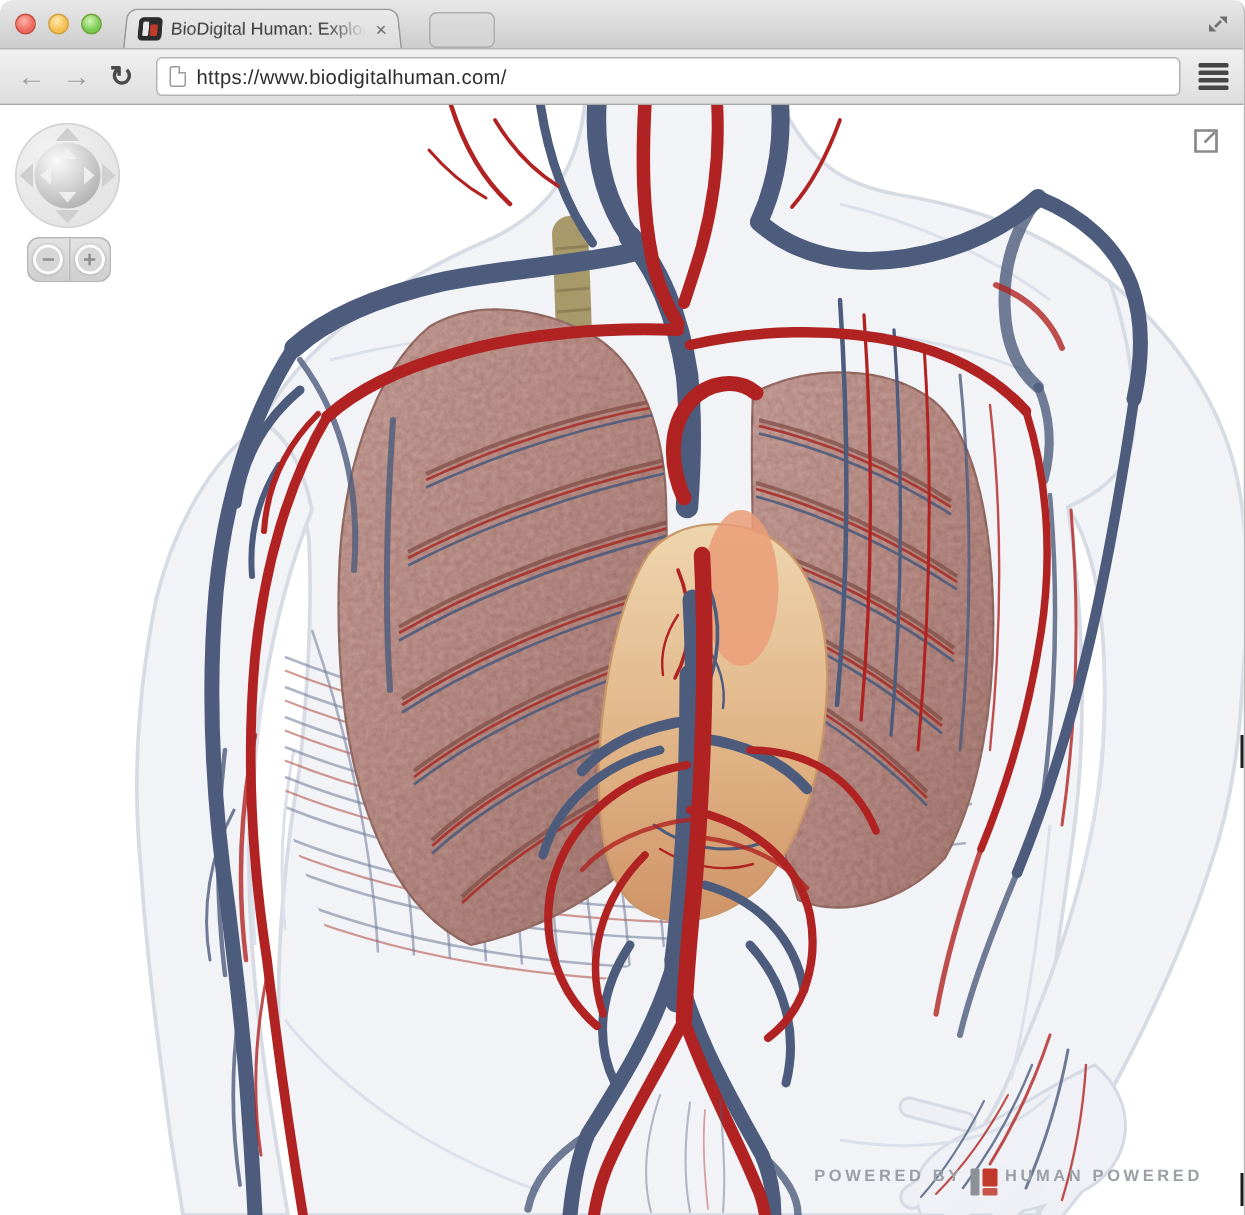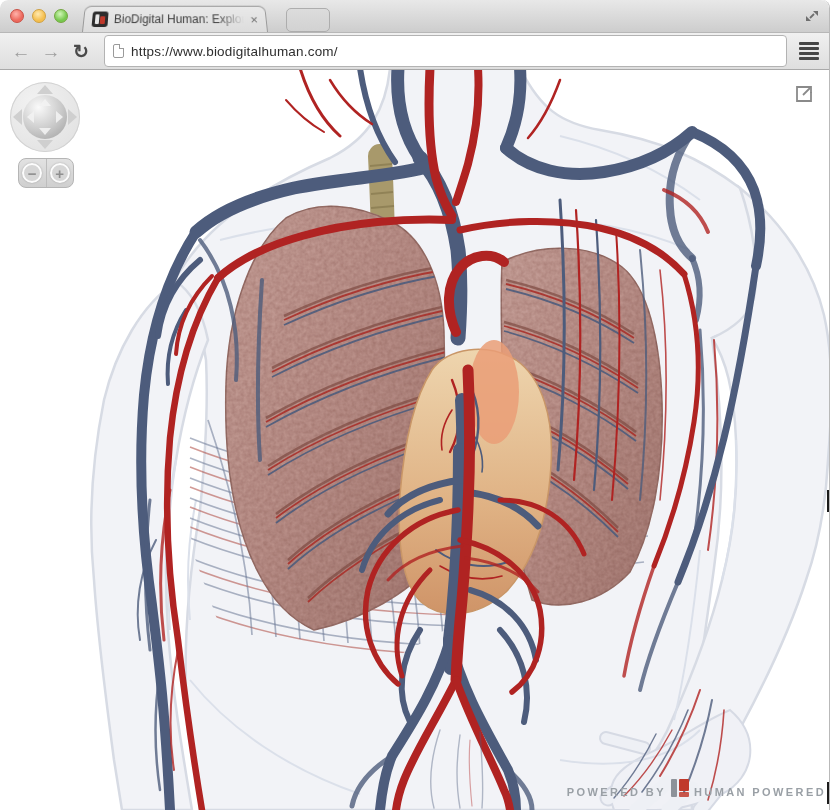--- a/index.html
+++ b/index.html
@@ -26,21 +26,21 @@
   #tab-close{font-size:13px;color:#6b6b6b;line-height:1;cursor:default;}
   #newtab{position:absolute;left:286px;top:8px;width:44px;height:24px;border:1px solid #adadad;
     border-radius:5px;background:linear-gradient(#dcdcdc,#d2d2d2);}
   #expand-top{position:absolute;right:8px;top:7px;width:18px;height:18px;color:#6f6f6f;}
   
   #toolbar{position:absolute;left:0;top:32px;width:100%;height:38px;
     background:linear-gradient(#f0f0f0,#dedede);border-top:1px solid #b7b7b7;border-bottom:1px solid #a9a9a9;
     display:flex;align-items:center;padding:0 8px;gap:4px;}
   .navbtn{font-size:19px;line-height:1;color:#9d9d9d;width:26px;text-align:center;}
   .navbtn.active{color:#4a4a4a;font-weight:bold;}
-  #addressbar{flex:1;height:32px;background:#fff;border:1px solid #b3b3b3;border-radius:4px;
+  #addressbar{flex:1;height:26px;background:#fff;border:1px solid #b3b3b3;border-radius:4px;
     display:flex;align-items:center;padding:0 8px;gap:7px;margin:0 6px;}
   #page-icon{width:11px;height:14px;border:1.5px solid #9a9a9a;border-radius:2px;position:relative;background:#fff;}
   #page-icon::after{content:"";position:absolute;right:-1px;top:-1px;width:4px;height:4px;background:#fff;border-left:1.5px solid #9a9a9a;border-bottom:1.5px solid #9a9a9a;}
   #url{font-size:13.5px;color:#2e2e2e;letter-spacing:.2px;}
   #menu-btn{width:24px;display:flex;flex-direction:column;gap:2.5px;padding:2px;}
   #menu-btn span{display:block;height:2.6px;background:#454545;border-radius:1px;}
   
   #content{position:absolute;left:0;top:70px;width:830px;height:740px;background:#fff;}
   #scene{position:absolute;left:0;top:0;}
   
@@ -59,21 +59,21 @@
   .ball-arrow.left{left:4px;top:16px;border-top:6px solid transparent;border-bottom:6px solid transparent;border-right:7px solid #f2f2f2;}
   .ball-arrow.right{right:4px;top:16px;border-top:6px solid transparent;border-bottom:6px solid transparent;border-left:7px solid #f2f2f2;}
   #zoom-box{position:absolute;left:18px;top:88px;width:56px;height:30px;border-radius:8px;
     background:linear-gradient(#e2e2e2,#cfcfcf);border:1px solid #b5b5b5;display:flex;}
   .zoom-btn{flex:1;display:flex;align-items:center;justify-content:center;position:relative;}
   .zoom-btn+.zoom-btn{border-left:1px solid #bdbdbd;}
   .zoom-glyph{width:20px;height:20px;border-radius:50%;border:2px solid #fcfcfc;background:#d6d6d6;
     box-shadow:0 0 2px rgba(0,0,0,.25);color:#8f8f8f;font-size:15px;font-weight:bold;line-height:17px;text-align:center;}
   #share-btn{position:absolute;right:16px;top:14px;width:20px;height:20px;color:#8a8a8a;}
   
-  #branding{position:absolute;right:4px;bottom:12px;display:flex;align-items:flex-end;gap:4px;}
+  #branding{position:absolute;right:28px;bottom:12px;display:flex;align-items:flex-start;gap:4px;}
   .brand-text{font-size:11px;letter-spacing:2.4px;color:var(--brand_text);font-weight:bold;}
   #brand-logo{width:20px;height:20px;position:relative;}
   #brand-logo .bar{position:absolute;left:1px;top:1px;width:6px;height:18px;background:var(--brand_gray);border-radius:1px;}
   #brand-logo .sq{position:absolute;left:9px;top:1px;width:10px;height:12px;background:var(--brand_red);border-radius:1px;}
   #brand-logo .sq2{position:absolute;left:9px;top:14px;width:10px;height:5px;background:var(--brand_red);border-radius:1px;opacity:.85;}
   .edge-mark{position:absolute;right:0;width:3px;background:#1c1c1c;}
   
   .body-fill{fill:var(--body_fill);stroke:var(--body_edge);stroke-width:2.5;}
   .contour{fill:none;stroke:#dbe0ea;stroke-width:2;}
   .vein{fill:none;stroke:var(--vein);stroke-linecap:round;stroke-linejoin:round;}

